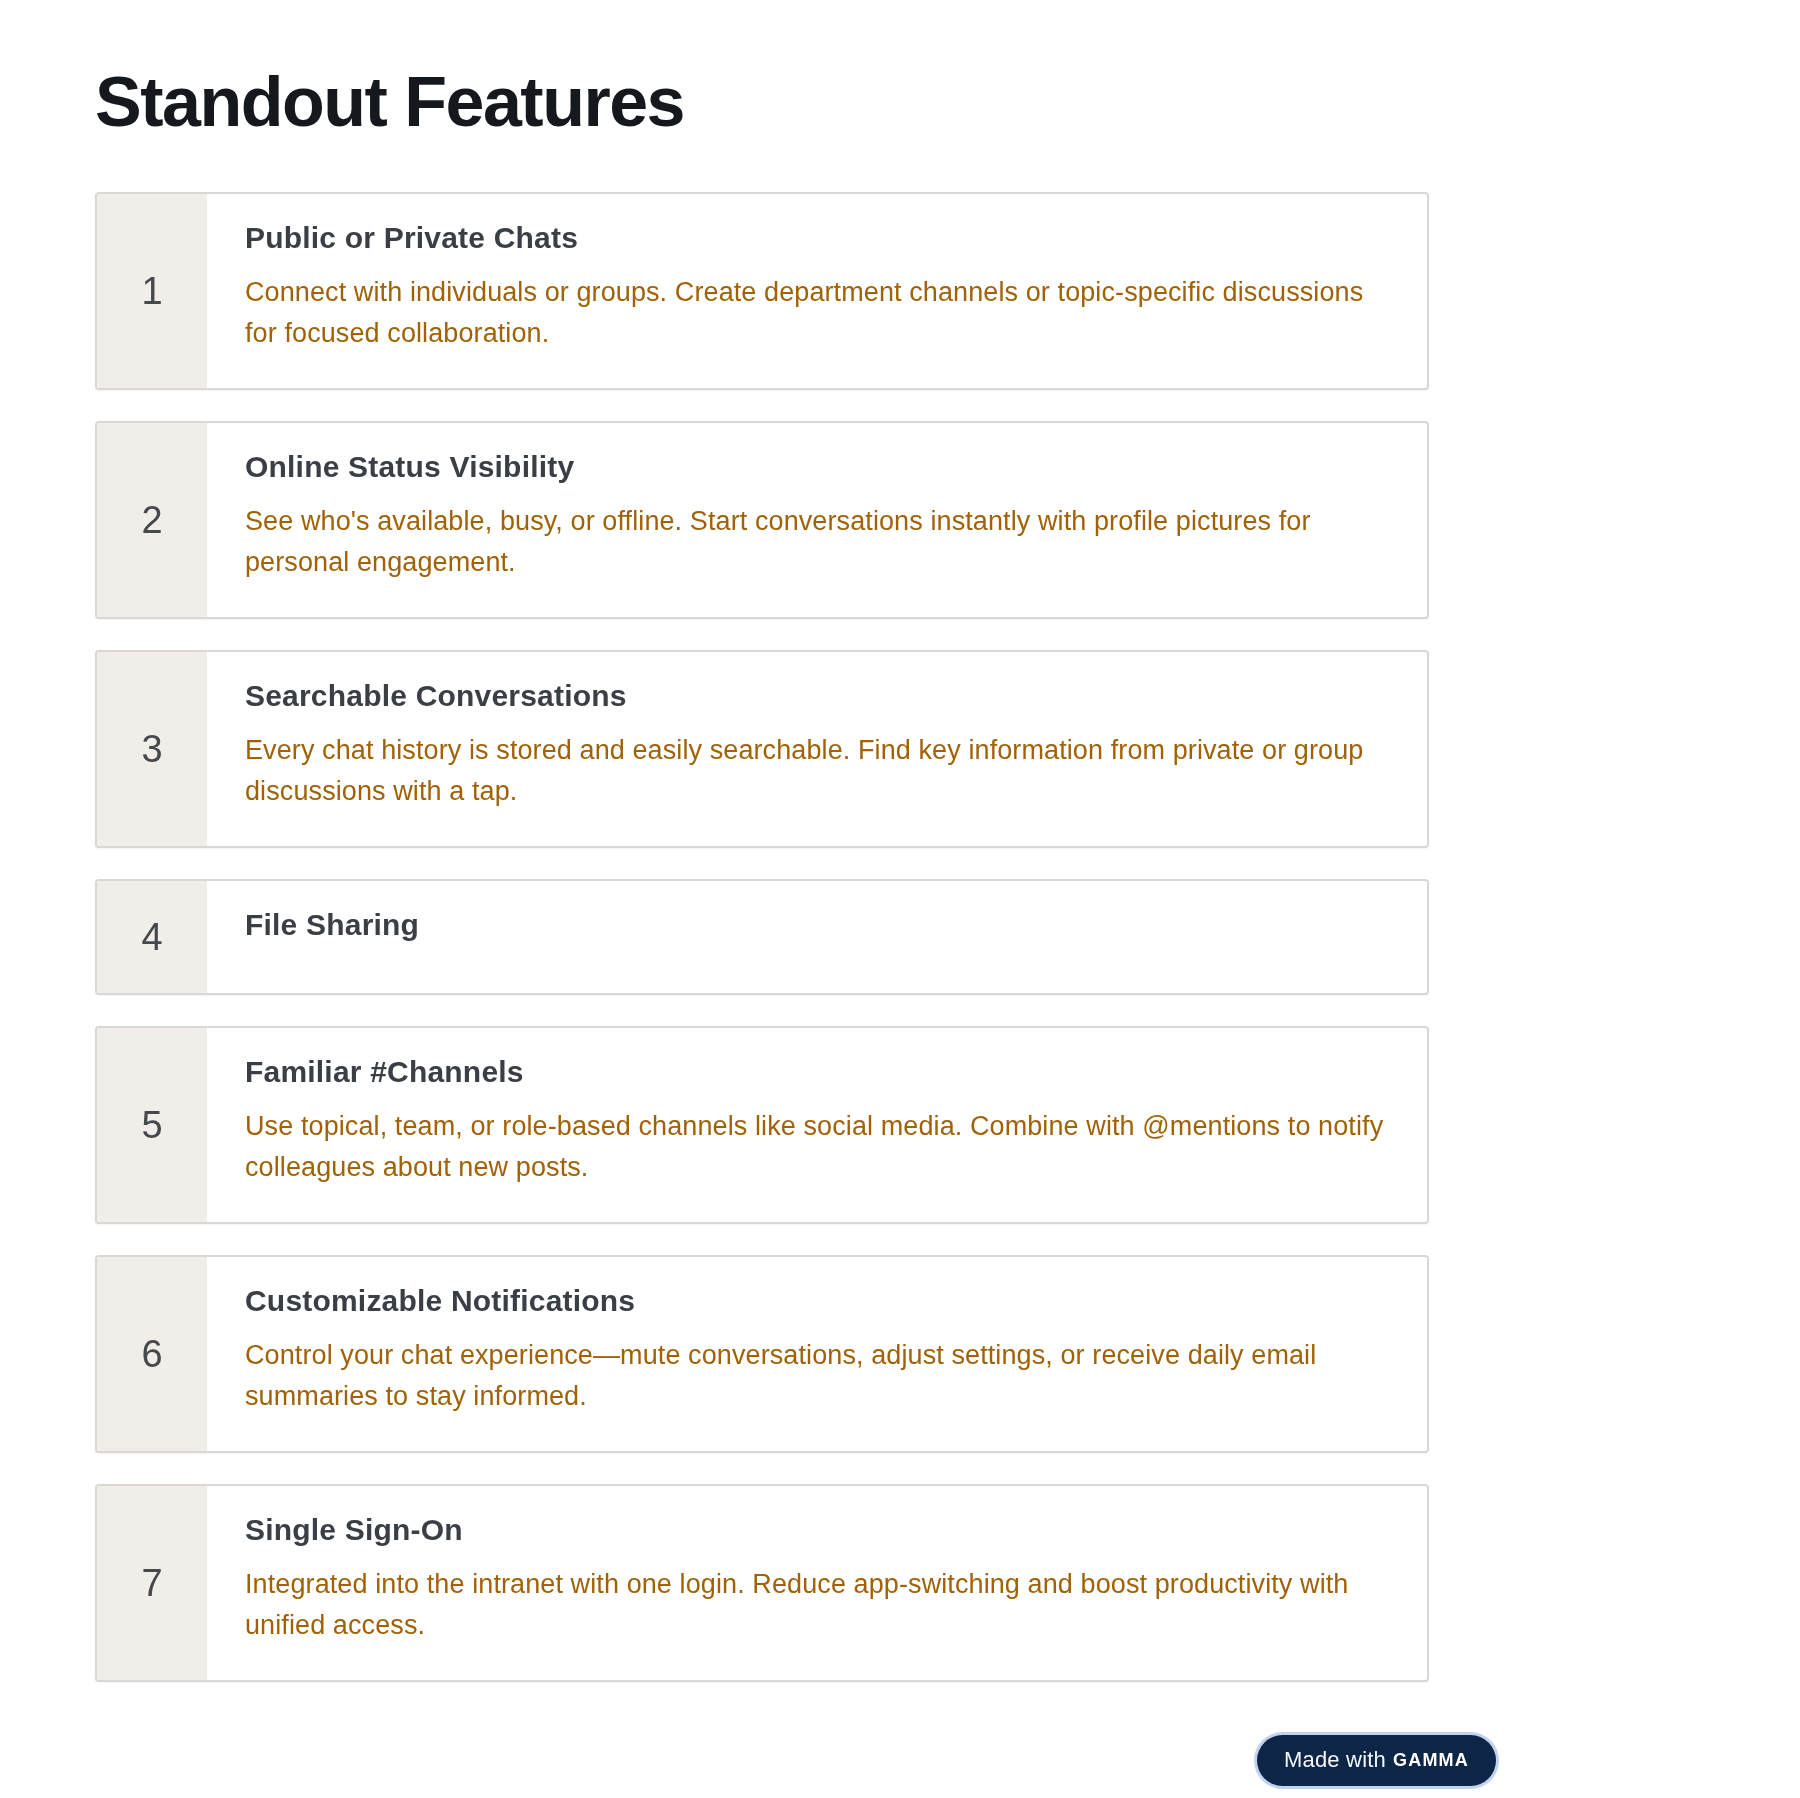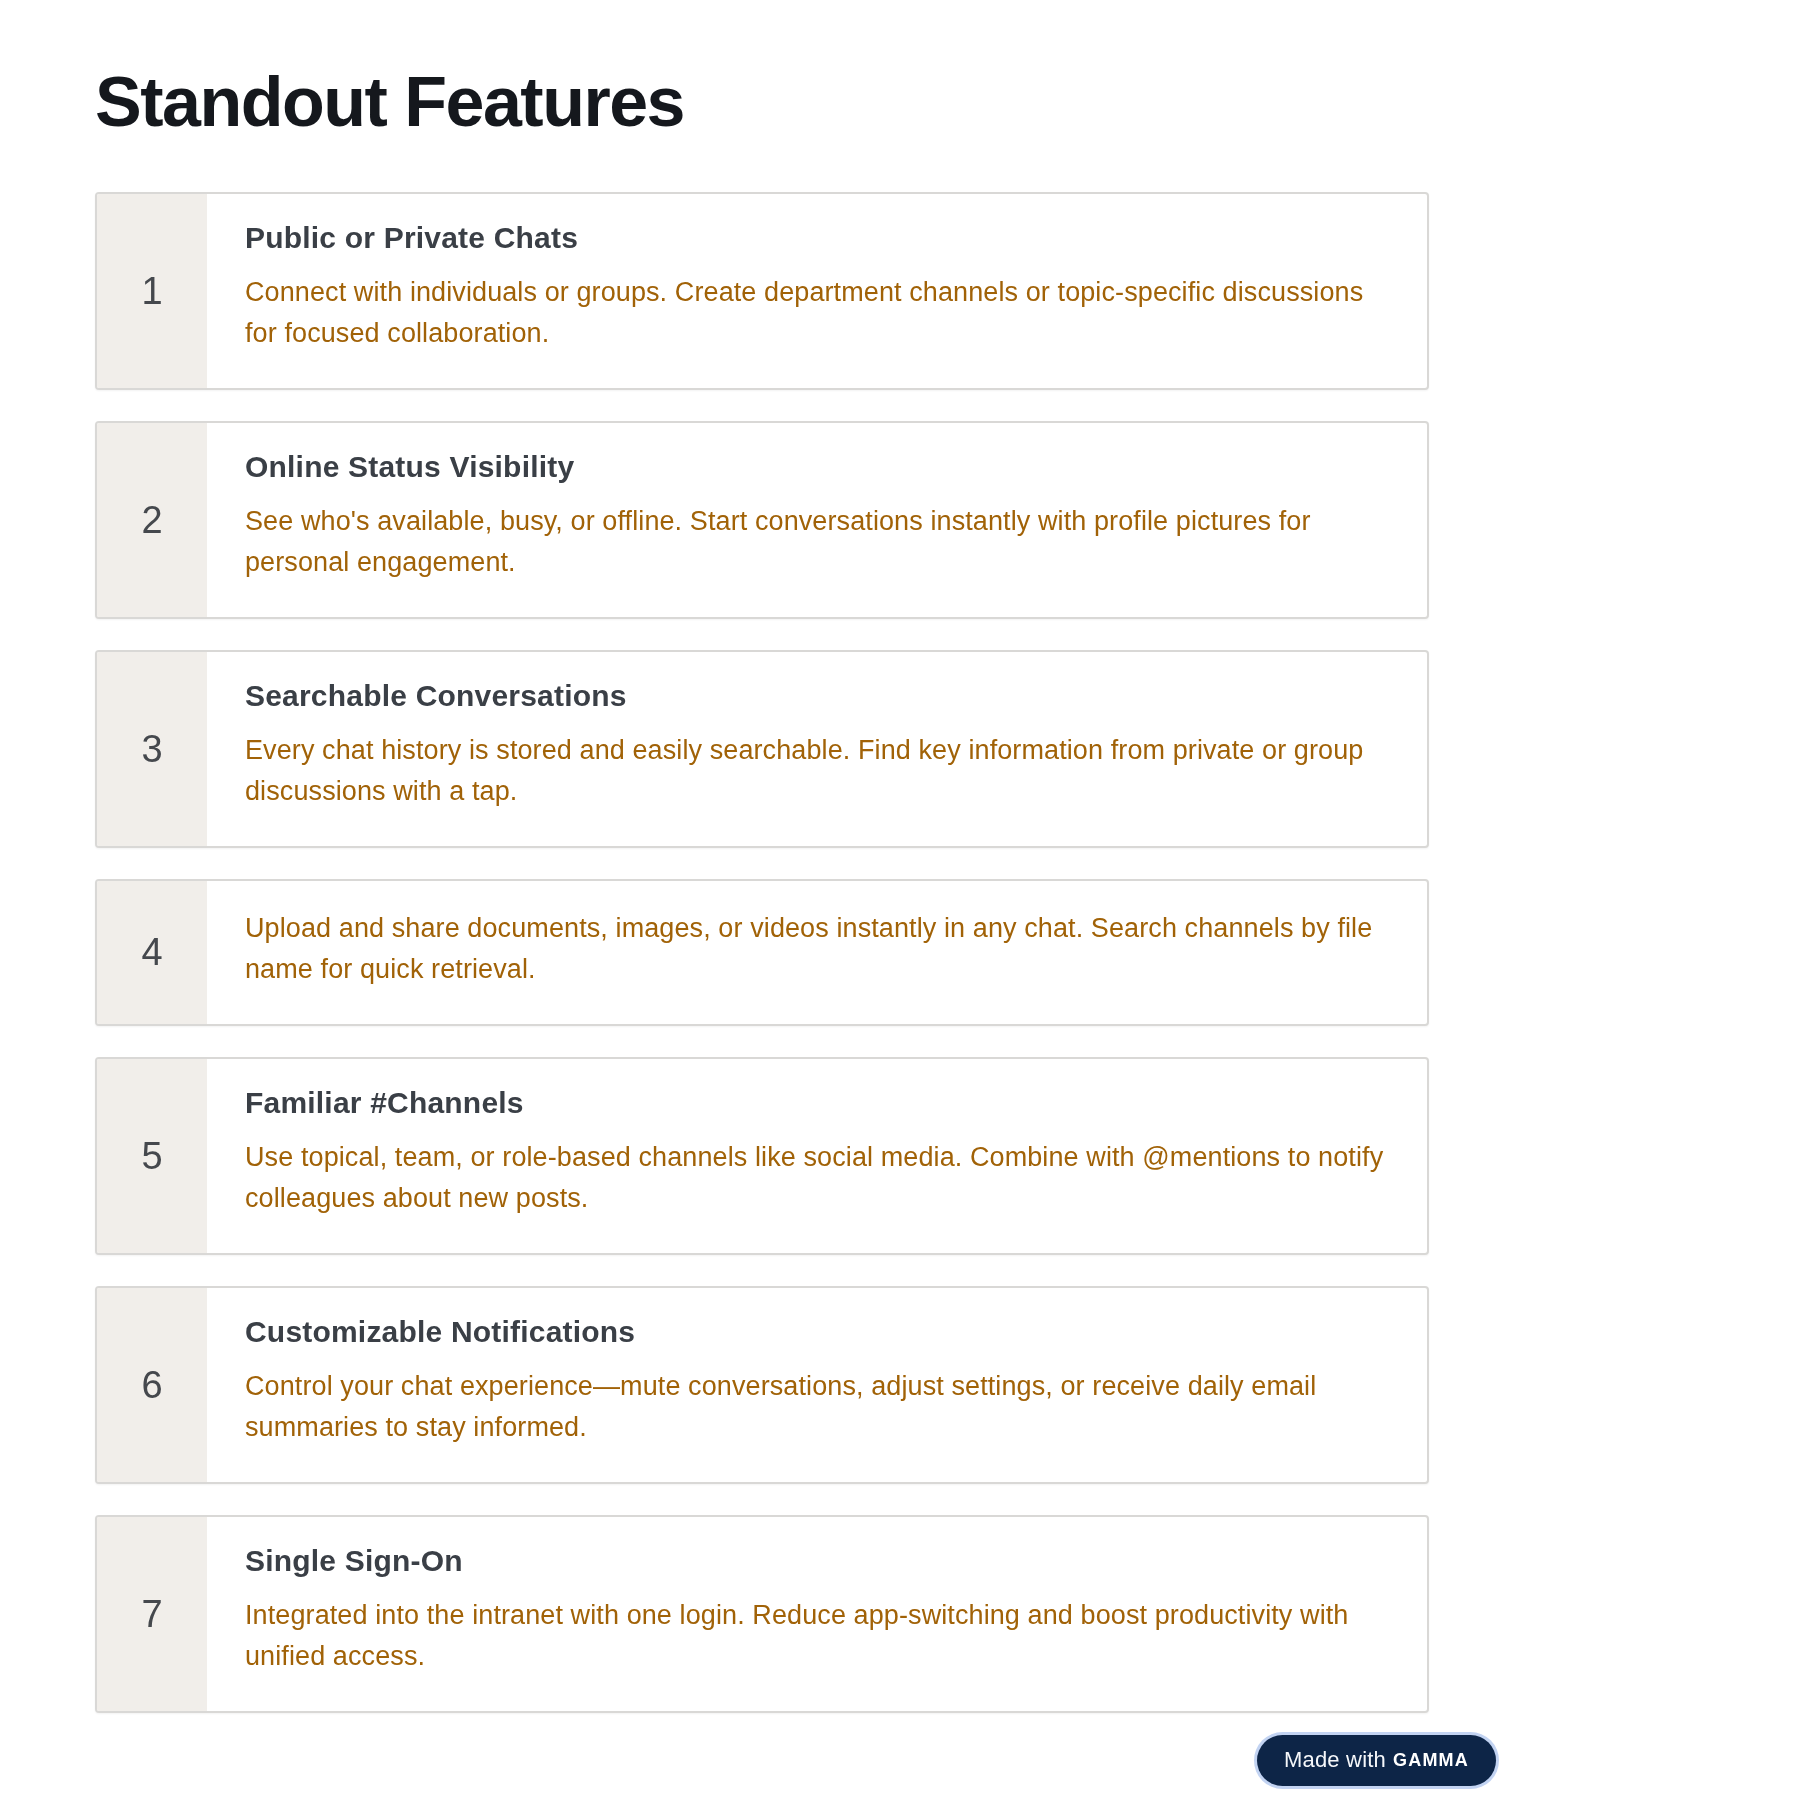--- a/index.html
+++ b/index.html
@@ -128,21 +128,21 @@
         <div class="feature-content">
           <div class="feature-title">Searchable Conversations</div>
           <div class="feature-description">Every chat history is stored and easily searchable. Find key information from private or group discussions with a tap.</div>
         </div>
       </div>
       <div class="feature-card">
         <div class="feature-number-cell">
           <span class="feature-number">4</span>
         </div>
         <div class="feature-content">
-          <div class="feature-description">Upload and share documents, images, or videos instantly in any chat. Search channels by file name for quick retrieval.</div>
+          <div class="feature-title">File Sharing</div>
         </div>
       </div>
       <div class="feature-card">
         <div class="feature-number-cell">
           <span class="feature-number">5</span>
         </div>
         <div class="feature-content">
           <div class="feature-title">Familiar #Channels</div>
           <div class="feature-description">Use topical, team, or role-based channels like social media. Combine with @mentions to notify colleagues about new posts.</div>
         </div>

